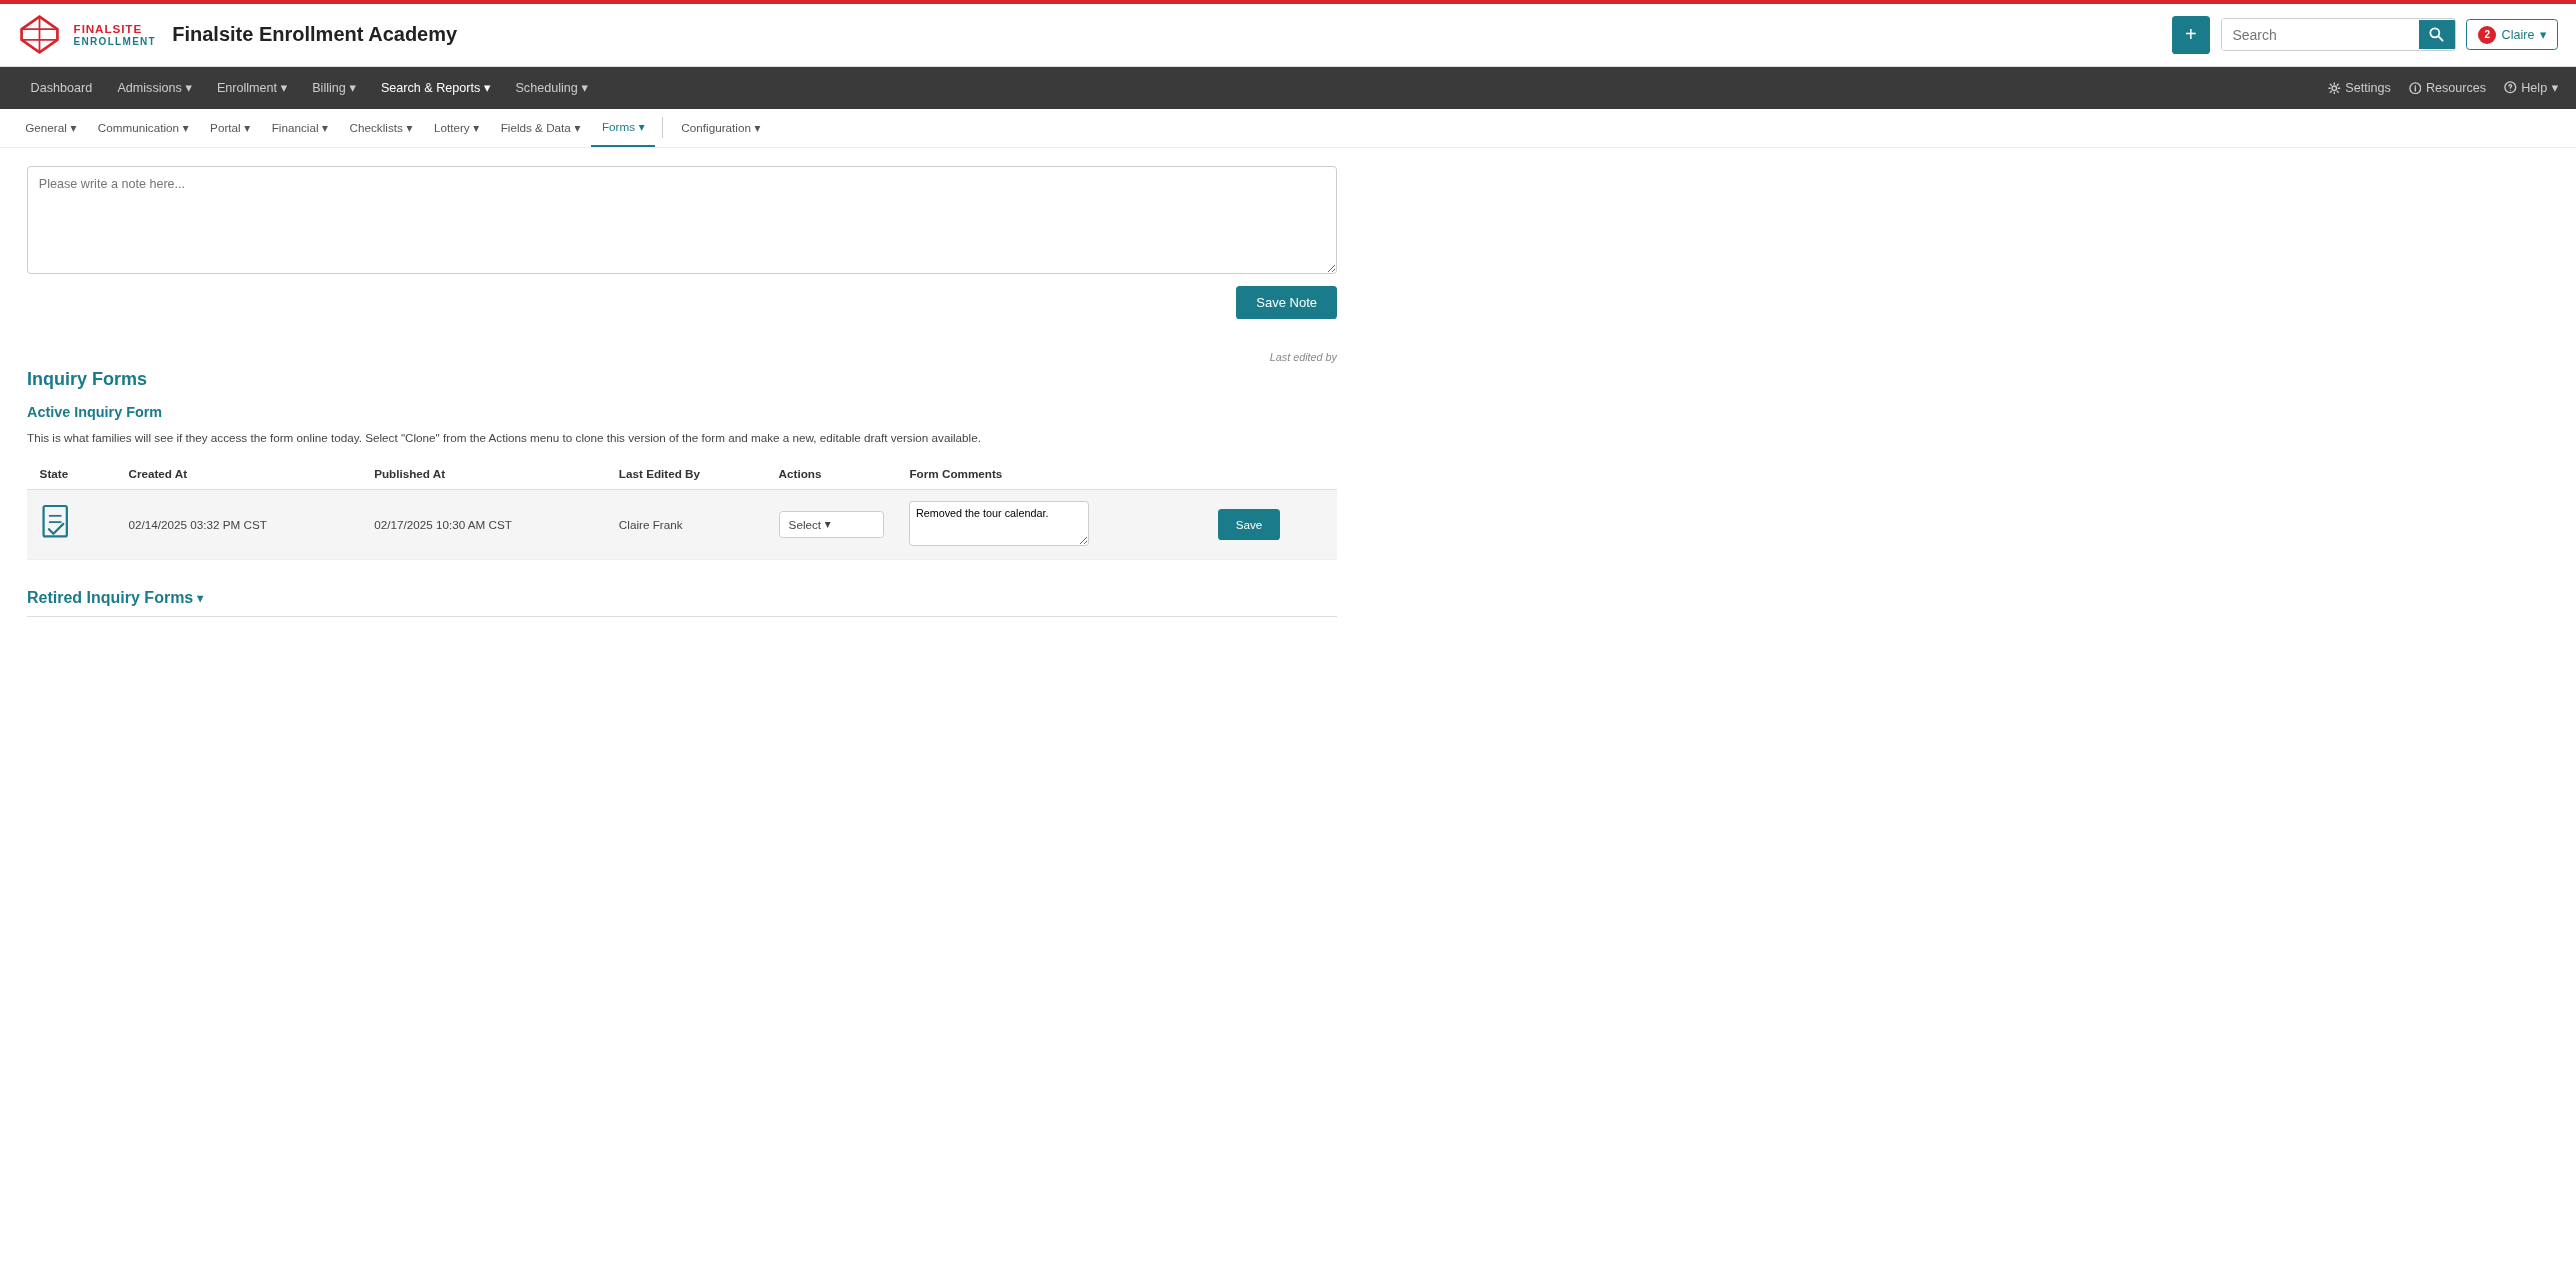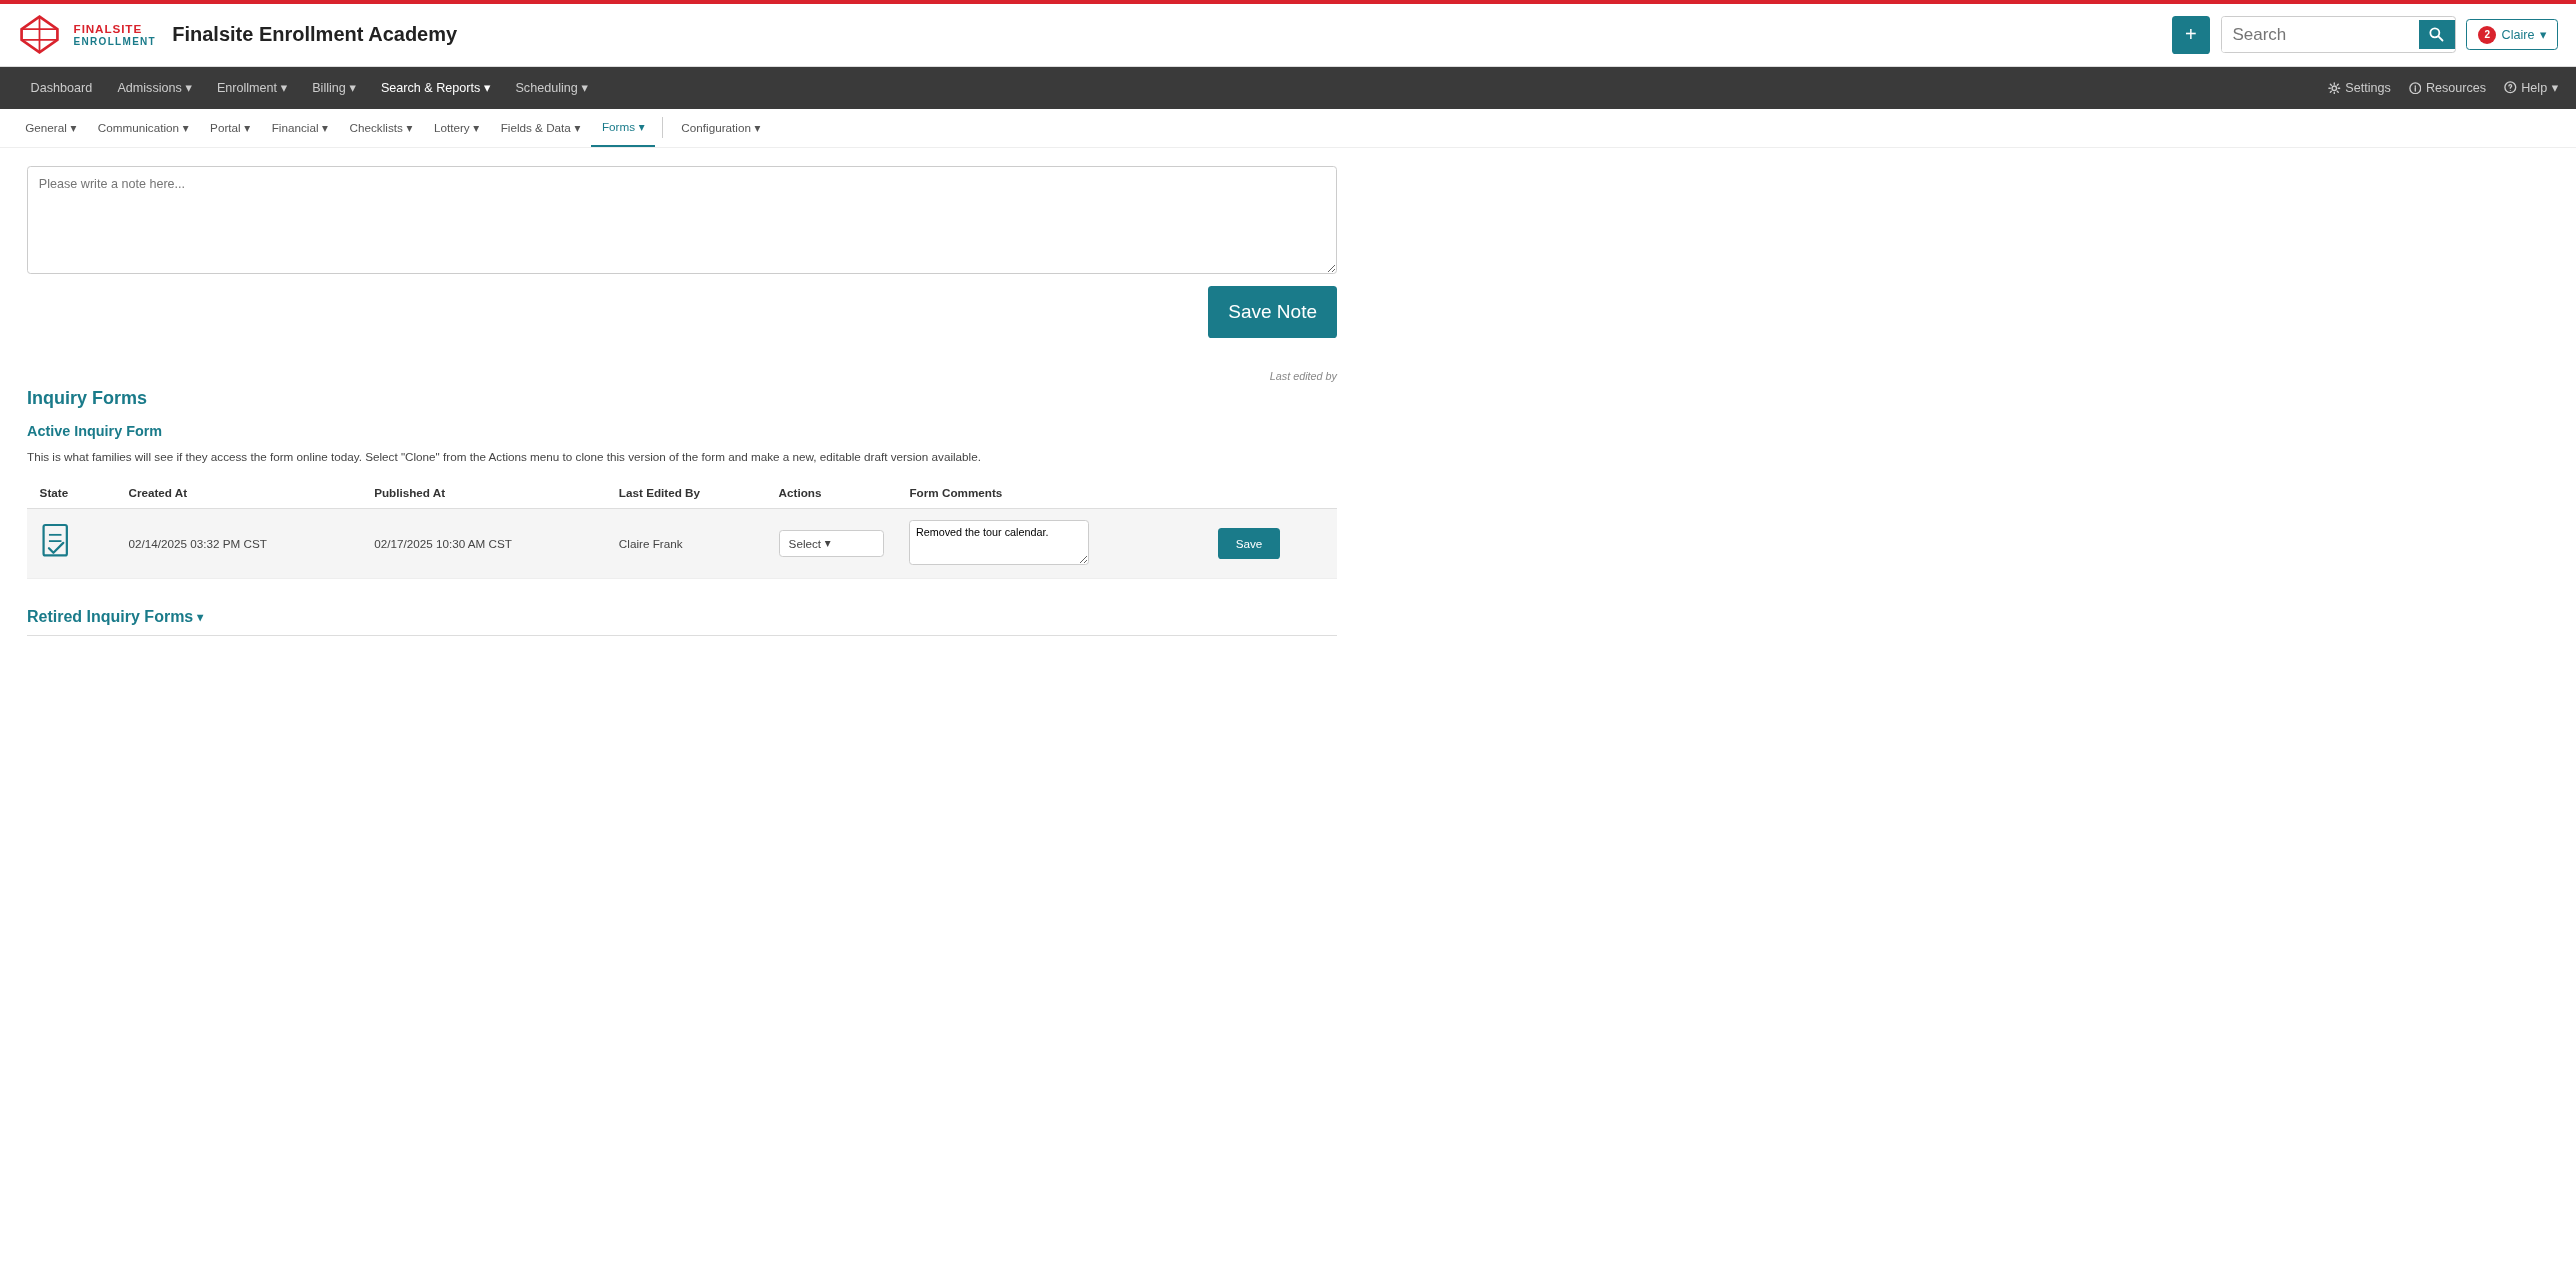--- a/index.html
+++ b/index.html
@@ -8,21 +8,21 @@
     
     .top-red-bar { height: 3.6px; background: #d9232d; }
 
     
     .header { display: flex; align-items: center; padding: 0 18px; height: 63px; background: #fff; border-bottom: 0.9px solid #ddd; }
     .logo-area { display: flex; align-items: center; gap: 12.6px; flex: 0 0 auto; }
     .app-title { font-size: 20px; font-weight: 600; color: #222; margin-left: 3.6px; }
     .header-right { margin-left: auto; display: flex; align-items: center; gap: 10.8px; }
     .add-btn { width: 38px; height: 38px; background: #1a7b8a; border: none; border-radius: 3.6px; color: #fff; font-size: 20px; cursor: pointer; display: flex; align-items: center; justify-content: center; }
     .search-box { display: flex; align-items: center; border: 0.9px solid #ccc; border-radius: 3.6px; overflow: hidden; }
-    .search-input { border: none; outline: none; padding: 7.2px 10.8px; font-size: 17px; width: 197px; }
+    .search-input { border: none; outline: none; padding: 7.2px 10.8px; font-size: 14px; width: 197px; }
     .search-icon-btn { background: #1a7b8a; border: none; padding: 7.2px 10.8px; cursor: pointer; color: #fff; display: flex; align-items: center; }
     .user-area { display: flex; align-items: center; gap: 5.4px; border: 1.8px solid #1a7b8a; border-radius: 3.6px; padding: 5.4px 10.8px; cursor: pointer; }
     .notif-badge { background: #d9232d; color: #fff; border-radius: 50%; width: 18px; height: 18px; display: flex; align-items: center; justify-content: center; font-size: 10px; font-weight: bold; }
     .user-name { color: #1a7b8a; font-weight: 500; }
 
     
     .main-nav { background: #3a3a3a; display: flex; align-items: center; padding: 0 18px; height: 42px; }
     .main-nav-item { color: #ccc; padding: 0 12.6px; height: 39px; display: flex; align-items: center; cursor: pointer; font-size: 12.6px; gap: 3.6px; }
     .main-nav-item.active { color: #fff; }
     .main-nav-right { margin-left: auto; display: flex; align-items: flex-end; gap: 18px; }
@@ -33,21 +33,21 @@
     .sub-nav-item { padding: 0 10.8px; height: 39px; display: flex; align-items: center; cursor: pointer; font-size: 11.7px; color: #555; gap: 3.6px; }
     .sub-nav-item.active { color: #1a7b8a; border-bottom: 2.7px solid #1a7b8a; }
     .sub-nav-divider { width: 0.9px; height: 21.5px; background: #ccc; margin: 0 7.2px; }
 
     
     .content { padding: 18px 27px; max-width: 1364px; }
 
     
     .note-area { width: 100%; border: 0.9px solid #ccc; border-radius: 3.6px; padding: 10.8px; font-size: 12.6px; color: #999; height: 108px; resize: vertical; outline: none; font-family: inherit; }
     .save-note-row { display: flex; justify-content: flex-end; margin-top: 9px; }
-    .save-note-btn { background: #1a7b8a; color: #fff; border: none; border-radius: 3.6px; padding: 15px 20px; font-size: 19px; cursor: pointer; font-weight: 500; }
+    .save-note-btn { background: #1a7b8a; color: #fff; border: none; border-radius: 3.6px; padding: 9px 20px; font-size: 13px; cursor: pointer; font-weight: 500; }
 
     
     .section-title { color: #1a7b8a; font-size: 18px; font-weight: 600; margin-top: 25px; margin-bottom: 1.8px; }
     .subsection-title { color: #1a7b8a; font-size: 14.4px; font-weight: 600; margin-top: 12.6px; margin-bottom: 10.8px; }
 
     .section-header-row { display: flex; justify-content: space-between; align-items: flex-start; margin-top: 25px; }
     .last-edited-text { font-size: 10.8px; color: #888; font-style: italic; margin-top: 7.2px; }
 
     .description-text { font-size: 11.7px; color: #444; margin-bottom: 14.4px; }
 

